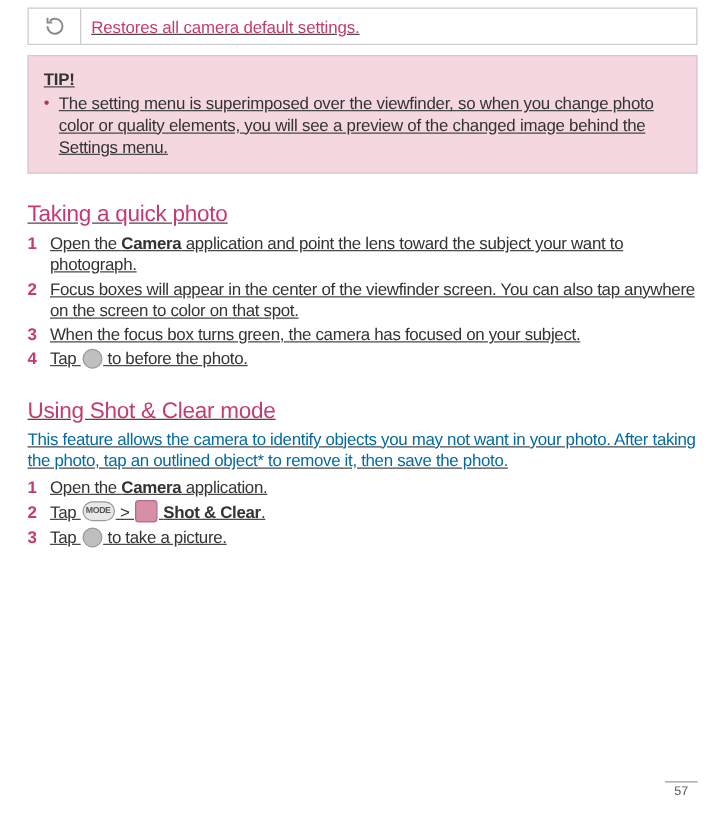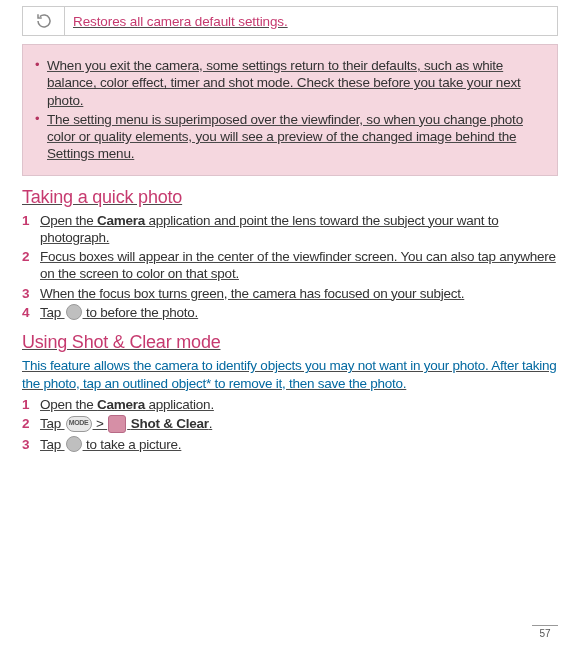--- a/index.html
+++ b/index.html
@@ -13,21 +13,21 @@
   .reset-icon svg { width: 18px; height: 18px; display: block; }
 
   
   .tip-box { background: #f5d7df; border: 1px solid #dec3cc; padding: 10px 12px 12px 12px; font-size: 13.5px; line-height: 1.28; color: #333; letter-spacing: -0.2px; }
   .tip-title { font-weight: bold; margin-bottom: 2px; }
   .tip-list { list-style: none; }
   .tip-list li { position: relative; padding-left: 12px; margin-top: 2px; }
   .tip-list li::before { content: "•"; position: absolute; left: 0; top: 0; color: #b4335f; font-size: 13px; }
 
   
-  h2.pink { color: #c63a6f; font-size: 18px; font-weight: normal; letter-spacing: -0.2px; margin-top: 11px; margin-bottom: 4px; }
+  h2.pink { color: #c63a6f; font-size: 18px; font-weight: normal; letter-spacing: -0.2px; margin-top: 22px; margin-bottom: 4px; }
 
   
   .intro-para { font-size: 13.5px; line-height: 1.28; color: #0369a1; letter-spacing: -0.25px; margin-bottom: 4px; }
 
   
   ol.steps { list-style: none; counter-reset: step; font-size: 13.5px; line-height: 1.28; color: #333; letter-spacing: -0.25px; }
   ol.steps li { counter-increment: step; position: relative; padding-left: 18px; margin-bottom: 2px; }
   ol.steps li::before { content: counter(step); position: absolute; left: 0; top: 0; color: #c63a6f; font-weight: bold; }
   .strong { font-weight: bold; color: #333; }
 
@@ -53,22 +53,22 @@
               <path d="M4 12a8 8 0 1 0 2.5-5.8"></path>
               <polyline points="4,3 4,8 9,8"></polyline>
             </g>
           </svg>
       </span>
     </div>
     <div class="setting-desc-cell">Restores all camera default settings.</div>
   </div>
 
   <div class="tip-box">
+    <div class="tip-title">TIP!</div>
     <ul class="tip-list">
-      <li>When you exit the camera, some settings return to their defaults, such as white balance, color effect, timer and shot mode. Check these before you take your next photo.</li>
       <li>The setting menu is superimposed over the viewfinder, so when you change photo color or quality elements, you will see a preview of the changed image behind the Settings menu.</li>
     </ul>
   </div>
 
   <h2 class="pink">Taking a quick photo</h2>
   <ol class="steps">
     <li>
       <span>Open the </span><span class="strong">Camera</span><span> application and point the lens toward the subject your want to photograph.</span>
     </li>
     <li>Focus boxes will appear in the center of the viewfinder screen. You can also tap anywhere on the screen to color on that spot.</li>

